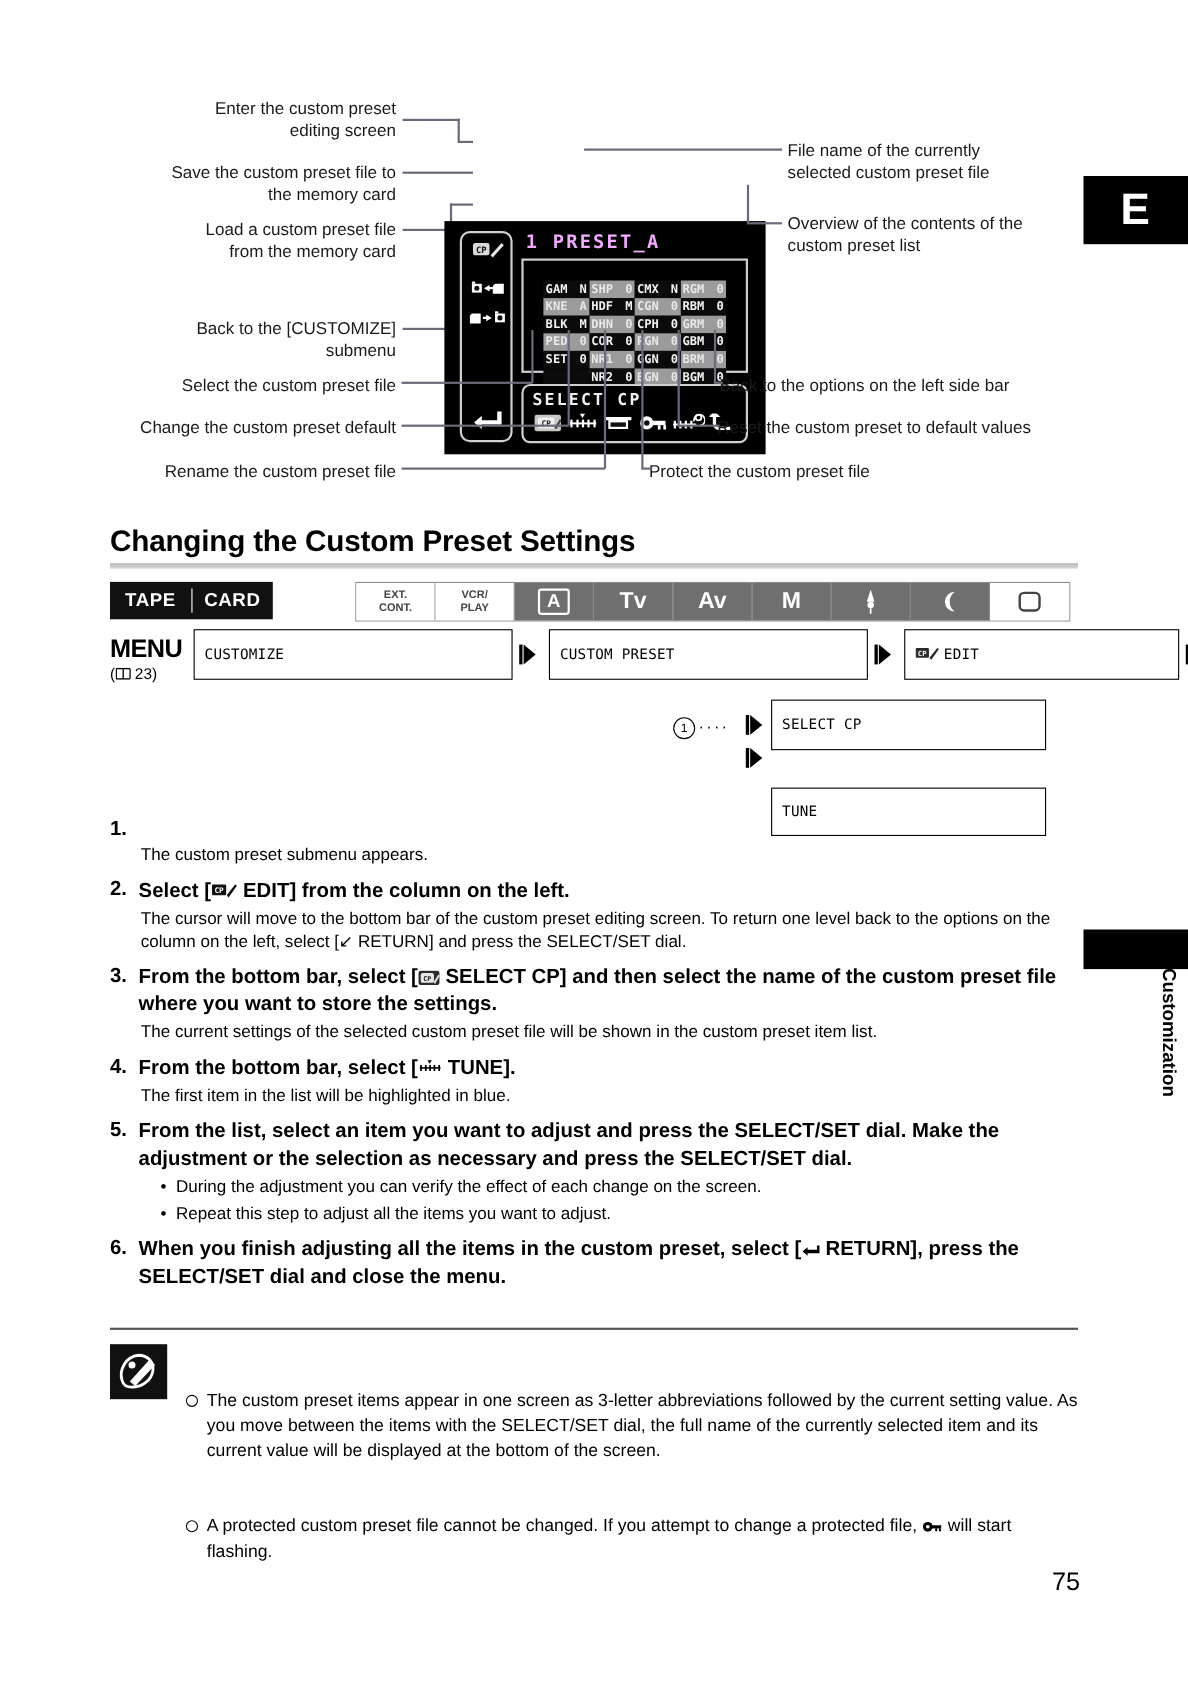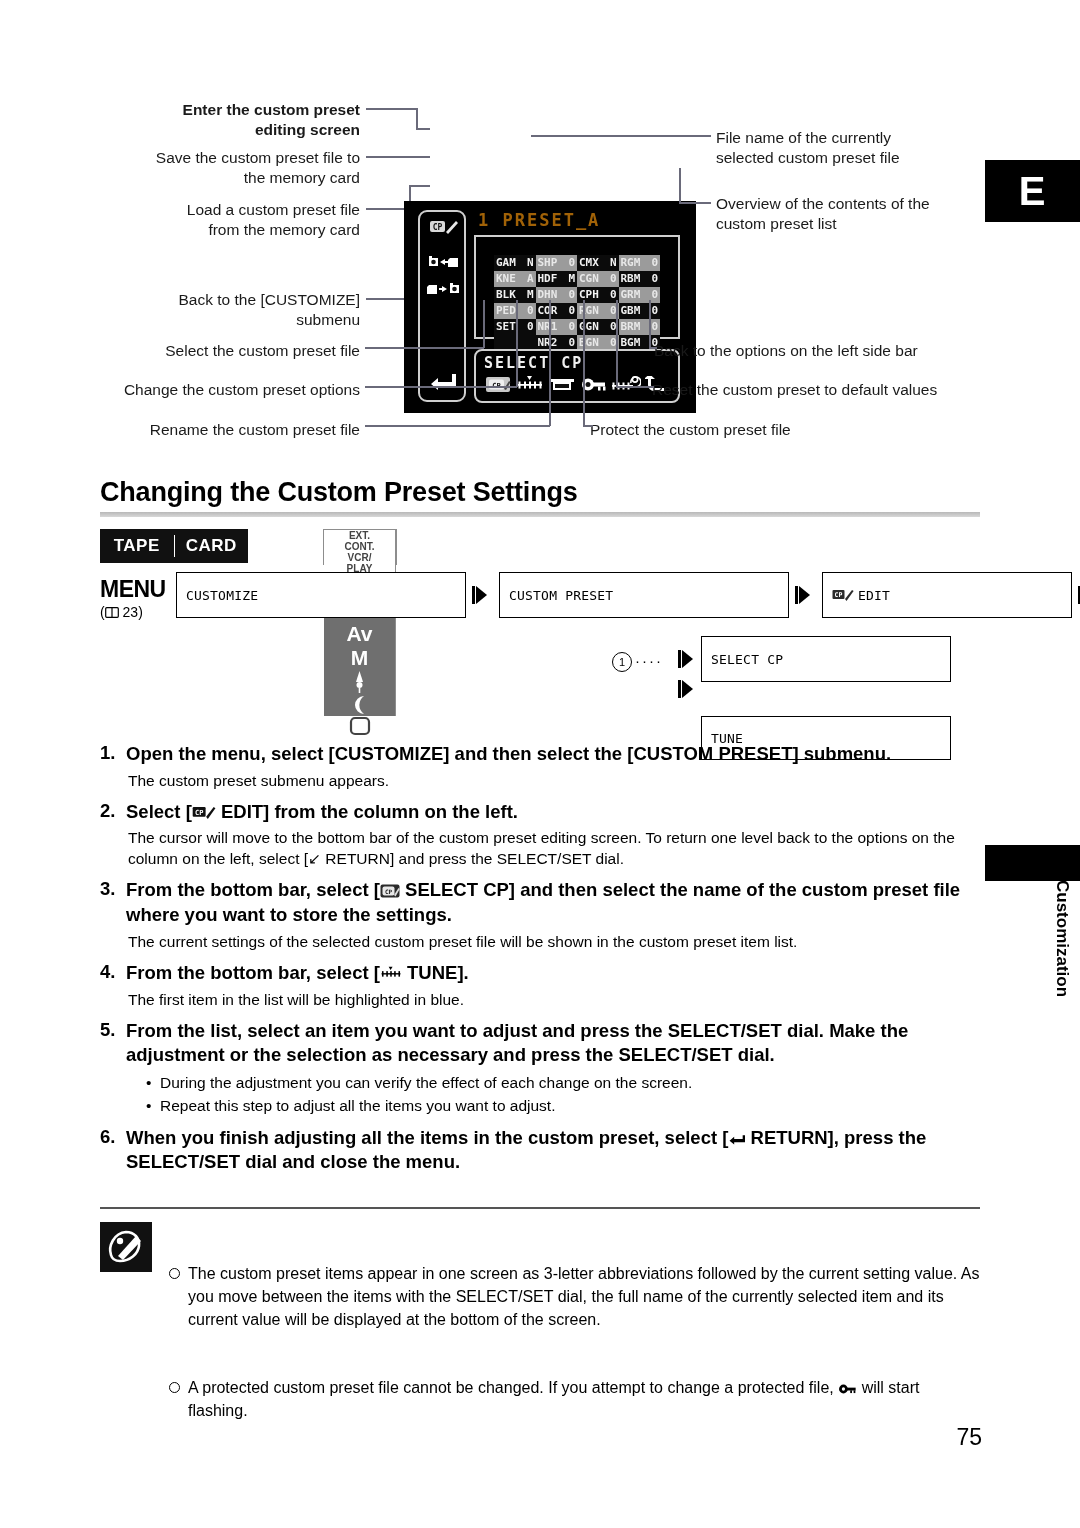--- a/index.html
+++ b/index.html
@@ -41,21 +41,21 @@
   #lcd{
     position:absolute;left:404px;top:115px;width:292px;height:212px;background:#000;
   }
   #lcd-sidebar{
     position:absolute;left:14px;top:9px;width:48px;height:192px;
     border:2px solid #cfcfcf;border-radius:9px;box-sizing:border-box;
   }
   .sb-icon{position:absolute;left:0;width:48px;text-align:center;color:#fff;}
   #lcd-title{
     position:absolute;left:74px;top:9px;
-    color:#a16207;font-family:"DejaVu Sans Mono", monospace;
+    color:#f0abfc;font-family:"DejaVu Sans Mono", monospace;
     font-size:17px;font-weight:bold;letter-spacing:2px;
   }
   #lcd-table{
     position:absolute;left:70px;top:34px;width:206px;height:104px;
     border:2px solid #cfcfcf;box-sizing:border-box;padding:18px;
   }
   #lcd-table table{border-collapse:collapse;width:100%;height:100%;table-layout:fixed;}
   #lcd-table td{padding:0;height:16px;}
   .cell{
     display:flex;justify-content:space-between;align-items:center;
@@ -86,21 +86,21 @@
 
   
   #modebar{position:absolute;left:100px;top:529px;width:880px;height:34px;}
   #tapecard{
     position:absolute;left:0;top:0;width:148px;height:34px;background:#111;
     display:flex;align-items:center;color:#fff;
   }
   #tapecard .seg{flex:1;text-align:center;font-size:17px;font-weight:bold;letter-spacing:0.5px;}
   #tapecard .divider{width:1px;height:22px;background:#fff;}
   #modes{
-    position:absolute;left:223px;top:0;height:34px;display:flex;border:1px solid #8d8d8d;flex-direction:column;
+    position:absolute;left:223px;top:0;height:34px;display:flex;border:1px solid #8d8d8d;
   }
   #modes .m{
     width:72px;height:34px;display:flex;align-items:center;justify-content:center;
     border-right:1px solid #8d8d8d;box-sizing:border-box;font-size:21px;font-weight:bold;
     color:#fff;background:#6f6f6f;
   }
   #modes .m:last-child{border-right:none;}
   #modes .m.white{background:#fff;color:#444;font-size:10px;line-height:1.1;font-weight:bold;}
 
   
@@ -154,21 +154,21 @@
 <div class="page">
 
   <div id="chapter-tab">
     <span class="letter">E</span>
   </div>
   <div id="side-tab"></div>
   <div id="side-label">Customization</div>
 
   <div id="diagram">
 
-    <div class="callout r" style="left:60px;top:14px;width:300px;font-weight:bold;">
+    <div class="callout r" style="left:60px;top:4px;width:300px;">
       <div>Enter the custom preset</div>
       <div>editing screen</div>
     </div>
     <div class="callout r" style="left:20px;top:62px;width:340px;">
       <div>Save the custom preset file to</div>
       <div>the memory card</div>
     </div>
     <div class="callout r" style="left:40px;top:114px;width:320px;">
       <div>Load a custom preset file</div>
       <div>from the memory card</div>
@@ -464,21 +464,21 @@
     </div>
 
     <div class="lead h" style="left:531px;top:49px;width:180px;"></div>
     <div class="lead h" style="left:679px;top:116px;width:32px;"></div>
     <div class="lead v" style="left:679px;top:82px;height:35px;"></div>
 
     <div class="callout r" style="left:80px;top:255px;width:280px;">
       <span>Select the custom preset file</span>
     </div>
     <div class="callout r" style="left:60px;top:294px;width:300px;">
-      <span>Change the custom preset options</span>
+      <span>Change the custom preset default</span>
     </div>
     <div class="callout r" style="left:100px;top:334px;width:260px;">
       <span>Rename the custom preset file</span>
     </div>
 
     <div class="callout l" style="left:654px;top:255px;width:340px;">
       <span>Back to the options on the left side bar</span>
     </div>
     <div class="callout l" style="left:652px;top:294px;width:340px;">
       <span>Reset the custom preset to default values</span>
@@ -599,21 +599,20 @@
     <div class="arrow" style="left:582px;top:108px;"></div>
     <div class="mbox" style="left:601px;top:116px;width:250px;height:44px;margin-top:28px;">
       <span>TUNE</span>
     </div>
   </div>
 
   <div id="steps">
 
     <div class="step">
       <div class="num">1.</div>
-      <div class="txt">Open the menu, select [CUSTOMIZE] and then select the [CUSTOM PRESET] submenu.</div>
     </div>
     <div class="sub">The custom preset submenu appears.</div>
 
     <div class="step">
       <div class="num">2.</div>
       <div class="txt">
         <span>Select [</span><span><svg width="24" height="14" viewBox="0 0 22 13" class="keyicon">
           <rect x="0.5" y="1" width="12" height="9" rx="1" fill="#111"></rect>
           <text x="6.5" y="8.3" font-size="6.5" font-family="DejaVu Sans Mono, monospace" fill="#fff" text-anchor="middle" font-weight="bold">CP</text>
           <path d="M13 10 L20 1 L21.6 2 L14.5 12 Z" fill="#111"></path>

